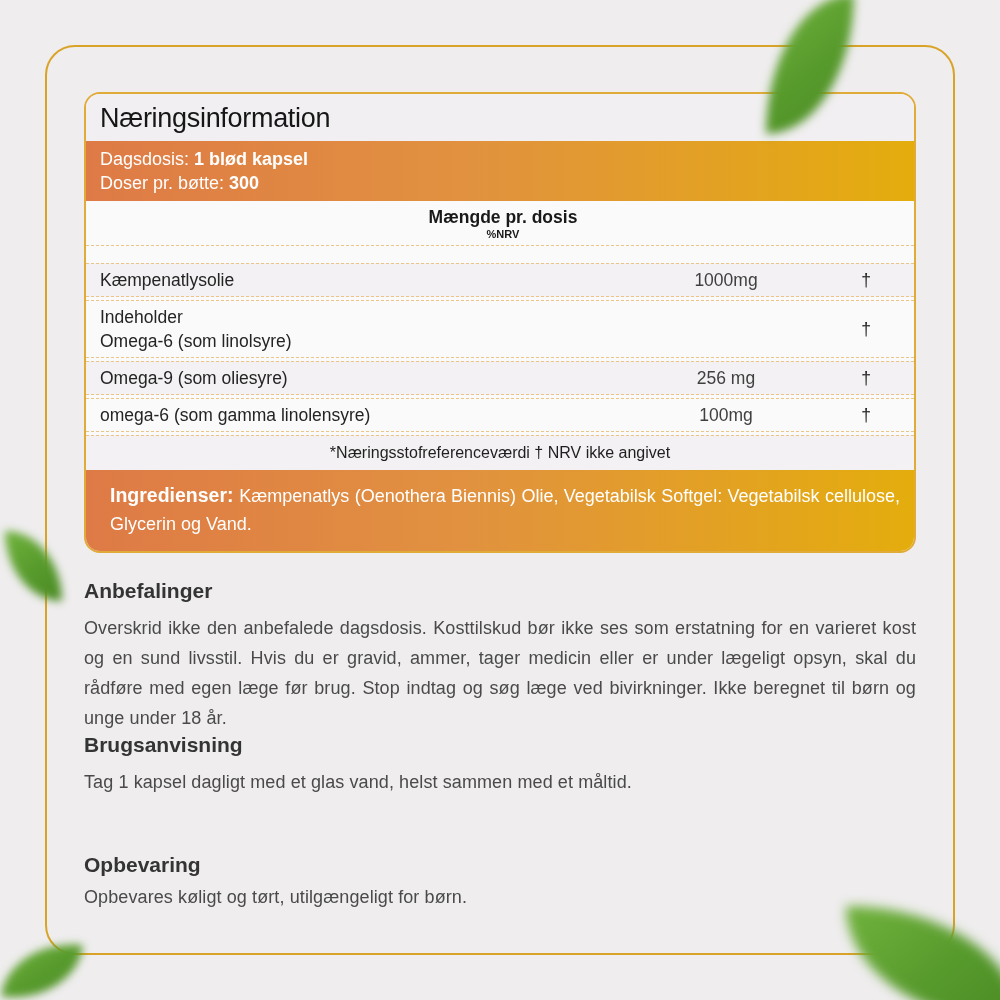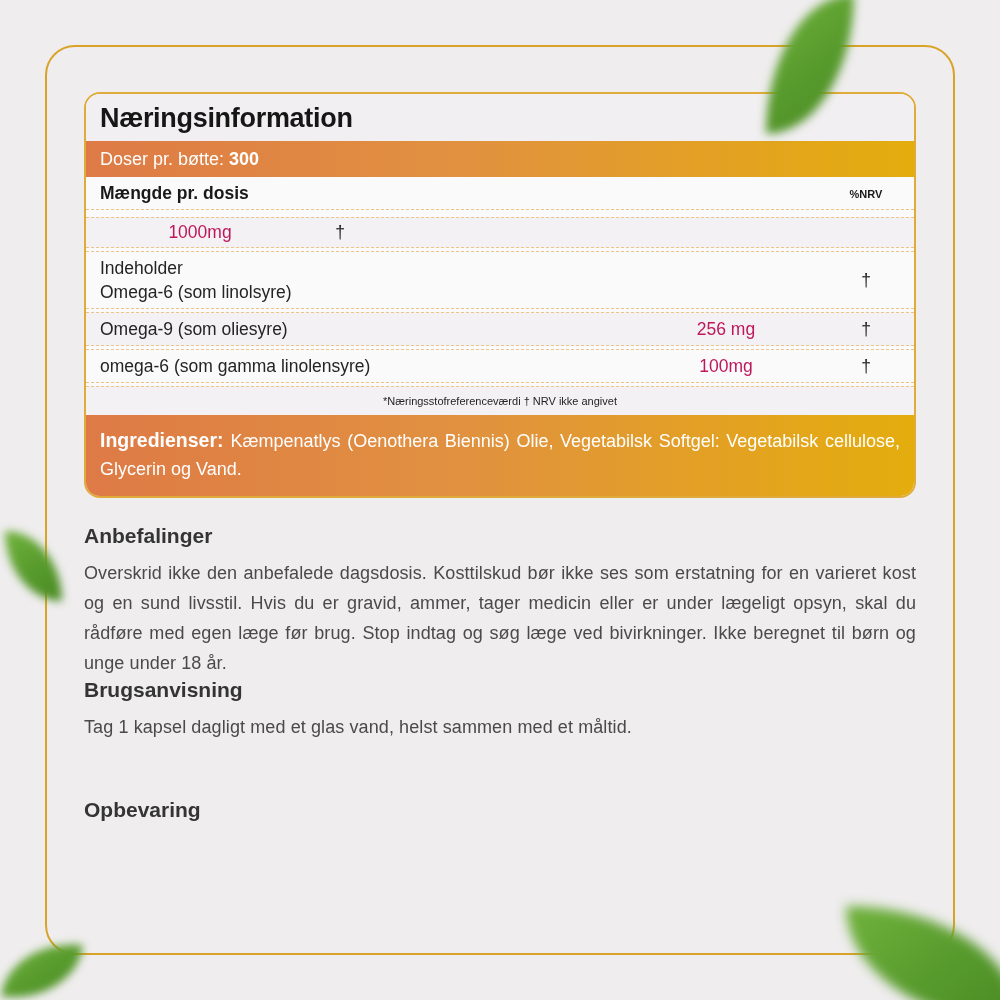--- a/index.html
+++ b/index.html
@@ -28,60 +28,61 @@
     box-sizing:border-box;
     width:832px;
   }
   .card-title-row{
     background:#f1eff1;
     padding:9px 14px 7px 14px;
   }
   .card-title{
     margin:0;
     font-size:27px;
-    font-weight:700;
+    font-weight:400;
     letter-spacing:-0.3px;
     color:#161616;
   }
   .band{
     background:linear-gradient(90deg,#de7a46 0%,#e19140 45%,#e4ad0d 100%);
     color:#ffffff;
     padding:6px 14px;
   }
   .serving-line{ font-size:18px; line-height:24px; }
   .serving-line .val{ font-weight:700; }
   .t-header{
     display:flex; align-items:center;
     padding:6px 8px 5px 14px;
     border-bottom:1.5px dashed #ecc488;
-    margin-bottom:7px;
+    margin-bottom:17px;
+    flex-direction:column;
   }
   .t-header .h1{ flex:1; font-weight:700; font-size:17.5px; color:#191919;}
   .t-header .h3{ width:80px; text-align:center; font-weight:700; font-size:11px; color:#191919;}
   .t-row{
     display:flex; align-items:center;
     padding:4px 8px 4px 14px;
     border-top:1.5px dashed #ecc488;
     border-bottom:1.5px dashed #ecc488;
     margin:3px 0;
   }
   .t-row.alt{ background:#f3f1f3; }
   .t-name{ flex:1; font-size:17.5px; line-height:24px; color:#242424; white-space:pre-line;}
-  .t-amount{ width:200px; text-align:center; font-size:17.5px; color:#be185d;}
+  .t-amount{ width:200px; text-align:center; font-size:17.5px; color:#404040;}
   .t-nrv{ width:80px; text-align:center; font-size:17.5px; color:#242424;}
   .t-footnote{
     border-top:1.5px dashed #ecc488;
     background:#f3f1f3;
     text-align:center;
-    font-size:11px;
+    font-size:16px;
     color:#1f1f1f;
     padding:8px 10px;
   }
   .band-ingredients{
-    padding:11px 14px 13px 14px;
+    padding:11px 14px 13px 24px;
     text-align:justify;
     font-size:18px;
     line-height:28px;
   }
   .band-ingredients .ing-label{ font-weight:700; font-size:19.5px; }
   
   .section h2{
     margin:0 0 10px 0;
     font-size:21px;
     font-weight:700;
@@ -138,31 +139,35 @@
   <div class="content">
 
     <div class="card">
 
       <div class="card-title-row">
         <h1 class="card-title">Næringsinformation</h1>
       </div>
 
       <div class="band">
         <div class="serving-line">
+          <span>Dagsdosis: </span><span class="val">1 blød kapsel</span>
+        </div>
+        <div class="serving-line">
           <span>Doser pr. bøtte: </span><span class="val">300</span>
         </div>
       </div>
 
       <div>
         <div class="t-header">
           <span class="h1">Mængde pr. dosis</span>
           <span class="h3">%NRV</span>
         </div>
 
         <div class="t-row alt">
+          <span class="t-name">Kæmpenatlysolie</span>
           <span class="t-amount">1000mg</span>
           <span class="t-nrv">†</span>
         </div>
 
         <div class="t-row">
           <span class="t-name">Indeholder
 Omega-6 (som linolsyre)</span>
           <span class="t-nrv">†</span>
         </div>
 
@@ -191,20 +196,21 @@
       <p>Overskrid ikke den anbefalede dagsdosis. Kosttilskud bør ikke ses som erstatning for en varieret kost og en sund livsstil. Hvis du er gravid, ammer, tager medicin eller er under lægeligt opsyn, skal du rådføre med egen læge før brug. Stop indtag og søg læge ved bivirkninger. Ikke beregnet til børn og unge under 18 år.</p>
     </div>
 
     <div class="section" id="section-brugsanvisning">
       <h2>Brugsanvisning</h2>
       <p>Tag 1 kapsel dagligt med et glas vand, helst sammen med et måltid.</p>
     </div>
 
     <div class="section" id="section-opbevaring">
       <h2>Opbevaring</h2>
+      <p>Opbevares køligt og tørt, utilgængeligt for børn.</p>
     </div>
 
   </div>
 
   <div class="leaf leaf-tr"></div>
   <div class="leaf leaf-left"></div>
   <div class="leaf leaf-bl"></div>
   <div class="leaf leaf-br"></div>
 
 </div>

